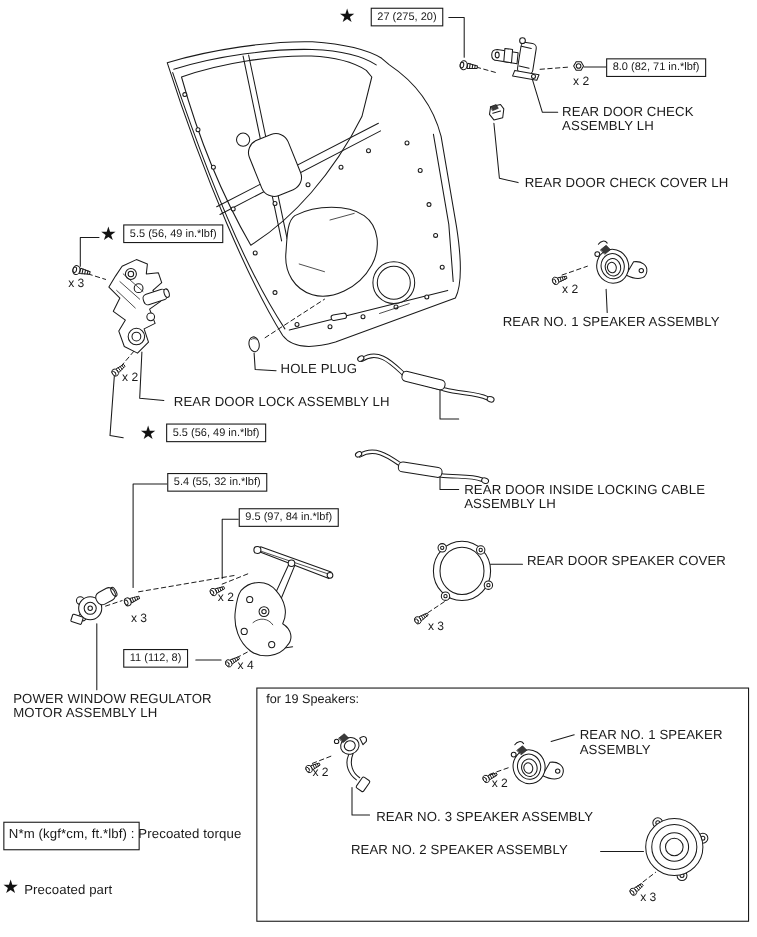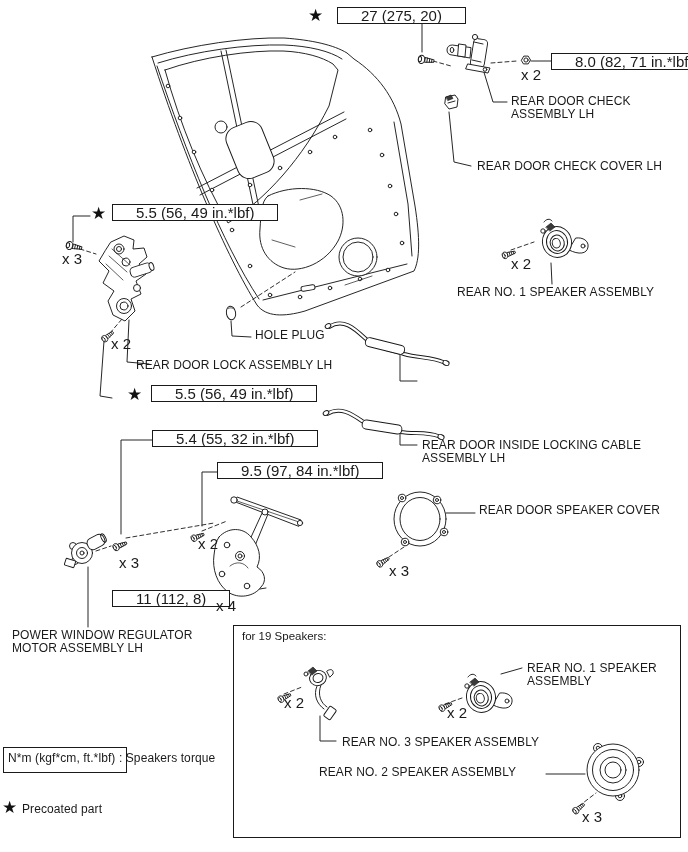--- a/index.html
+++ b/index.html
@@ -9,23 +9,23 @@
   svg path,svg circle,svg ellipse,svg rect,svg line,svg polygon{
       stroke:#1a1a1a;stroke-width:.95;fill:none;stroke-linejoin:round;stroke-linecap:round}
   svg .f{fill:#ffffff}
   svg .fd{fill:#3a3a3a;stroke-width:.6}
   svg .dash{stroke-dasharray:4 3;stroke-width:.9}
   svg .thin{stroke-width:.7}
   svg .cableK{stroke-width:4}
   svg .cableW{stroke:#ffffff;stroke-width:2.2}
   .lbl{position:absolute;font-size:12px;line-height:12.5px;letter-spacing:.1px;white-space:nowrap}
   .wrap{white-space:normal}
-  .cnt{position:absolute;font-size:15px;line-height:11px}
-  .tbox{position:absolute;border:1.5px solid #1a1a1a;background:#fff;font-size:15px;
-        line-height:13px;padding:1px 23px;white-space:nowrap;text-align:center}
+  .cnt{position:absolute;font-size:11px;line-height:11px}
+  .tbox{position:absolute;border:1.5px solid #1a1a1a;background:#fff;font-size:10px;
+        line-height:13px;padding:1px 5px;white-space:nowrap;text-align:center}
   .star{position:absolute;font-family:"DejaVu Sans",sans-serif;font-size:17px;line-height:17px;color:#111}
   .inset-box{position:absolute;left:233px;top:625px;width:446px;height:211px;border:1.5px solid #1a1a1a}
   .inset-title{position:absolute;left:242px;top:630px;font-size:11.5px}
   .legend-box{position:absolute;left:3px;top:747px;width:122px;height:24px;border:1.3px solid #1a1a1a}
 </style>
 </head>
 <body>
 
 <div class="page">
 
@@ -284,21 +284,21 @@
   <div class="tbox" style="left:112px;top:204px">5.5 (56, 49 in.*lbf)</div>
   <div class="tbox" style="left:151px;top:385px">5.5 (56, 49 in.*lbf)</div>
   <div class="tbox" style="left:152px;top:430px">5.4 (55, 32 in.*lbf)</div>
   <div class="tbox" style="left:217px;top:462px">9.5 (97, 84 in.*lbf)</div>
   <div class="tbox" style="left:112px;top:590px">11 (112, 8)</div>
 
   <div class="lbl wrap" style="left:511px;top:95px;width:140px">REAR DOOR CHECK ASSEMBLY LH</div>
   <div class="lbl" style="left:477px;top:160px">REAR DOOR CHECK COVER LH</div>
   <div class="lbl" style="left:457px;top:286px">REAR NO. 1 SPEAKER ASSEMBLY</div>
   <div class="lbl" style="left:255px;top:329px">HOLE PLUG</div>
-  <div class="lbl" style="left:136px;top:359px">REAR DOOR LOCK ASSEMBLY LH</div>
+  <div class="lbl" style="left:158px;top:359px">REAR DOOR LOCK ASSEMBLY LH</div>
   <div class="lbl wrap" style="left:422px;top:439px;width:235px">REAR DOOR INSIDE LOCKING CABLE ASSEMBLY LH</div>
   <div class="lbl" style="left:479px;top:504px">REAR DOOR SPEAKER COVER</div>
   <div class="lbl wrap" style="left:12px;top:629px;width:200px">POWER WINDOW REGULATOR MOTOR ASSEMBLY LH</div>
   <div class="lbl wrap" style="left:527px;top:662px;width:150px">REAR NO. 1 SPEAKER ASSEMBLY</div>
   <div class="lbl" style="left:342px;top:736px">REAR NO. 3 SPEAKER ASSEMBLY</div>
   <div class="lbl" style="left:319px;top:766px">REAR NO. 2 SPEAKER ASSEMBLY</div>
 
   <div class="cnt" style="left:521px;top:69px">x 2</div>
   <div class="cnt" style="left:511px;top:258px">x 2</div>
   <div class="cnt" style="left:62px;top:253px">x 3</div>
@@ -308,16 +308,16 @@
   <div class="cnt" style="left:216px;top:600px">x 4</div>
   <div class="cnt" style="left:389px;top:565px">x 3</div>
   <div class="cnt" style="left:284px;top:697px">x 2</div>
   <div class="cnt" style="left:447px;top:707px">x 2</div>
   <div class="cnt" style="left:582px;top:811px">x 3</div>
 
   <div class="inset-box"></div>
   <div class="inset-title">for 19 Speakers:</div>
 
   <div class="legend-box"></div>
-  <div class="lbl" style="left:8px;top:752px">N*m (kgf*cm, ft.*lbf) : Speakers torque</div>
+  <div class="lbl" style="left:8px;top:752px">N*m (kgf*cm, ft.*lbf) : Precoated torque</div>
   <div class="lbl" style="left:22px;top:803px">Precoated part</div>
 
 </div>
 
 </body></html>

